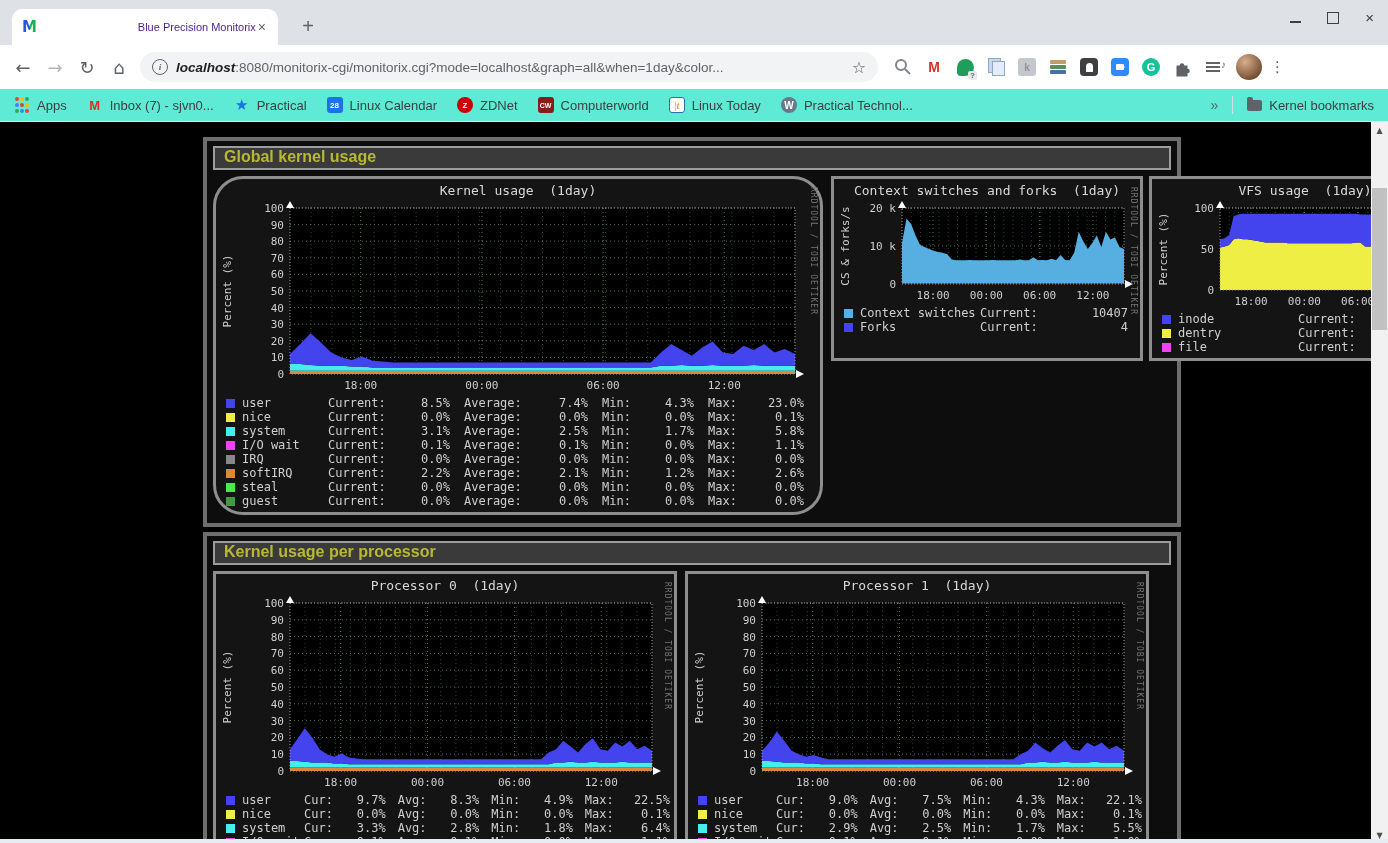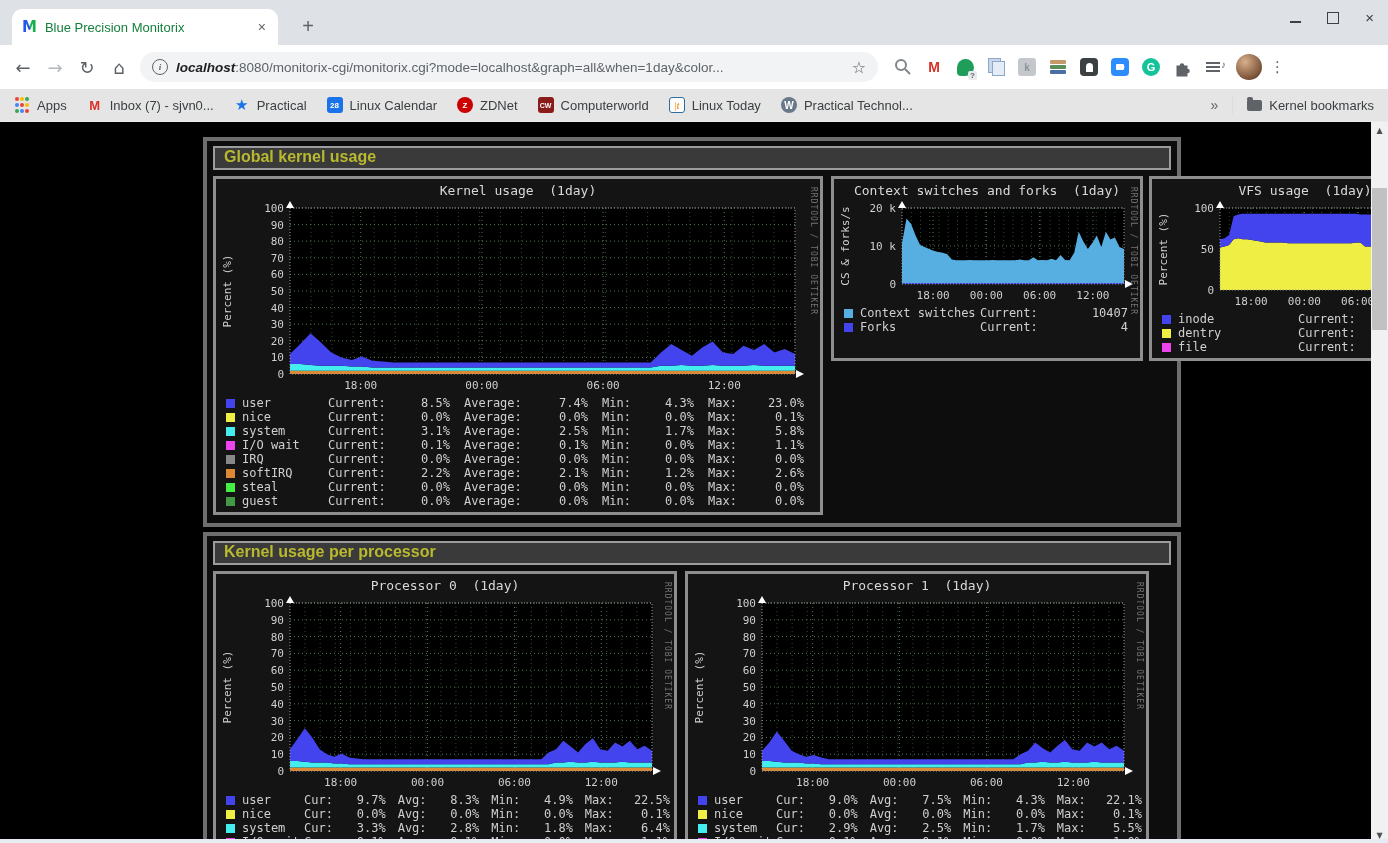--- a/index.html
+++ b/index.html
@@ -5,21 +5,21 @@
   html,body{width:1388px;height:843px;margin:0;overflow:hidden;background:#000;
     font-family:"Liberation Sans",sans-serif;-webkit-font-smoothing:antialiased;}
   .window{width:1388px;height:843px;position:relative;box-shadow:inset 1px 0 0 #D5D9DE;}
 
   
   .titlebar{height:45px;background:#DEE1E6;position:relative;}
   .tab{position:absolute;left:12px;bottom:0;width:266px;height:36px;background:#FFF;
        border-radius:10px 10px 0 0;display:flex;align-items:center;padding:0 10px;box-sizing:border-box;}
   .favicon{font:900 15px "DejaVu Sans",sans-serif;background:linear-gradient(90deg,#2457E6 52%,#16B24B 52%);
        -webkit-background-clip:text;background-clip:text;color:transparent;margin-right:8px;}
-  .tab-title{flex:1;font-size:13px;color:#15803d;white-space:nowrap;overflow:hidden;text-overflow:ellipsis;}
+  .tab-title{flex:1;font-size:11px;color:#4c1d95;white-space:nowrap;overflow:hidden;text-overflow:ellipsis;text-align:right;}
   .tab-close{color:#5F6368;font-size:14px;padding:0 2px;cursor:default;}
   .newtab{position:absolute;left:294px;bottom:5px;width:28px;height:28px;display:flex;align-items:center;
        justify-content:center;font-size:20px;color:#5F6368;}
   .win-controls{position:absolute;right:14px;top:12px;display:flex;gap:26px;align-items:center;color:#3C4043;}
   .wc-min{width:11px;height:2px;background:#3C4043;margin-top:8px;}
   .wc-max{width:10px;height:10px;border:1.6px solid #3C4043;}
   .wc-close{font-size:15px;line-height:10px;}
 
   .toolbar{height:44px;background:#FFF;display:flex;align-items:center;padding:0 8px;gap:2px;}
   .navbtn{width:30px;height:30px;display:flex;align-items:center;justify-content:center;
@@ -50,21 +50,21 @@
   .xzoom i{width:8px;height:6px;background:#FFF;border-radius:1px;display:block;position:relative;}
   .xzoom i:after{content:"";position:absolute;right:-4px;top:0;border:3px solid transparent;border-left:4px solid #FFF;}
   .xgram{width:18px;height:18px;border-radius:50%;background:#15C39A;color:#FFF;display:flex;align-items:center;
       justify-content:center;font:700 11px "Liberation Sans";}
   .xlist{display:flex;flex-direction:column;gap:2px;position:relative;}
   .xlist i{display:block;width:14px;height:2px;background:#5F6368;}
   .xlist em{position:absolute;right:-6px;top:-3px;font-style:normal;font-size:10px;color:#5F6368;}
   .avatar{width:26px;height:26px;border-radius:50%;background:radial-gradient(circle at 35% 30%,#D8B08C,#7A5236 70%,#4A3322);}
   .menu-dots{font-size:15px;color:#5F6368;padding:0 6px;font-family:"DejaVu Sans",sans-serif;}
 
-  .bookmarksbar{height:33px;background:#e5e5e5;display:flex;align-items:center;padding:0 14px;gap:20px;
+  .bookmarksbar{height:33px;background:#5eead4;display:flex;align-items:center;padding:0 14px;gap:20px;
       font-size:13px;color:#3C4043;border-bottom:1px solid #E8EAED;box-sizing:border-box;}
   .bm{display:flex;align-items:center;white-space:nowrap;}
   .bi{width:16px;height:16px;margin-right:7px;flex:none;display:inline-flex;align-items:center;justify-content:center;
       font:700 9px "Liberation Sans",sans-serif;border-radius:3px;box-sizing:border-box;}
   .bi-apps{display:grid;grid-template-columns:repeat(3,4px);grid-gap:1px;}
   .bi-apps i{width:4px;height:4px;border-radius:50%;display:block;}
   .bi-gmail{color:#D93025;font-size:13px;}
   .bi-star{color:#1A73E8;font-size:15px;font-family:"DejaVu Sans",sans-serif;}
   .bi-cal{background:#1A73E8;color:#FFF;font-size:8px;}
   .bi-zd{background:#CC0000;color:#FFF;border-radius:50%;font-size:8px;}
@@ -88,21 +88,21 @@
   .sb-up{top:0;} .sb-down{bottom:0;}
   .sb-thumb{position:absolute;left:1px;top:66px;width:15px;height:142px;background:#C1C1C1;}
 
   .section{position:absolute;background:#0D0D0D;border:4px solid #6E6E6E;padding:5px 6px 8px;box-sizing:content-box;}
   .s1{left:203px;top:15px;width:958px;}
   .s2{left:203px;top:410px;width:958px;height:430px;}
   .sec-title{height:24px;line-height:22px;background:#3A3A3A;border:2px solid #9C9C9C;color:#B9B92F;
       font:700 16px "Liberation Sans",sans-serif;padding:0 9px;box-sizing:border-box;}
   .sec-body{display:flex;margin-top:6px;gap:8px;align-items:flex-start;}
   .panel{border:3px solid #8E8E8E;background:#141414;padding:2px 4px 4px;position:relative;box-sizing:border-box;}
-  .p-kernel{width:610px;}
+  .p-kernel{width:610px;border-radius:30px;}
   .rcol{width:320px;display:flex;flex-direction:row;gap:6px;}
   .p-side{width:320px;}
   .p-cpu{width:464px;height:420px;}
 
   .rrd-title{font:13px "DejaVu Sans Mono",monospace;color:#D8D8D8;text-align:center;height:17px;margin-top:2px;
       white-space:pre;}
   .rrd-svg{display:block;}
   .rrd-txt{font-family:"DejaVu Sans Mono",monospace;font-size:11px;fill:#CFCFCF;}
   .rrd-legend{margin:3px 0 0 4px;font:12px/14px "DejaVu Sans Mono",monospace;color:#CFCFCF;white-space:pre;}
   .lg-row{display:flex;align-items:center;height:14px;}

